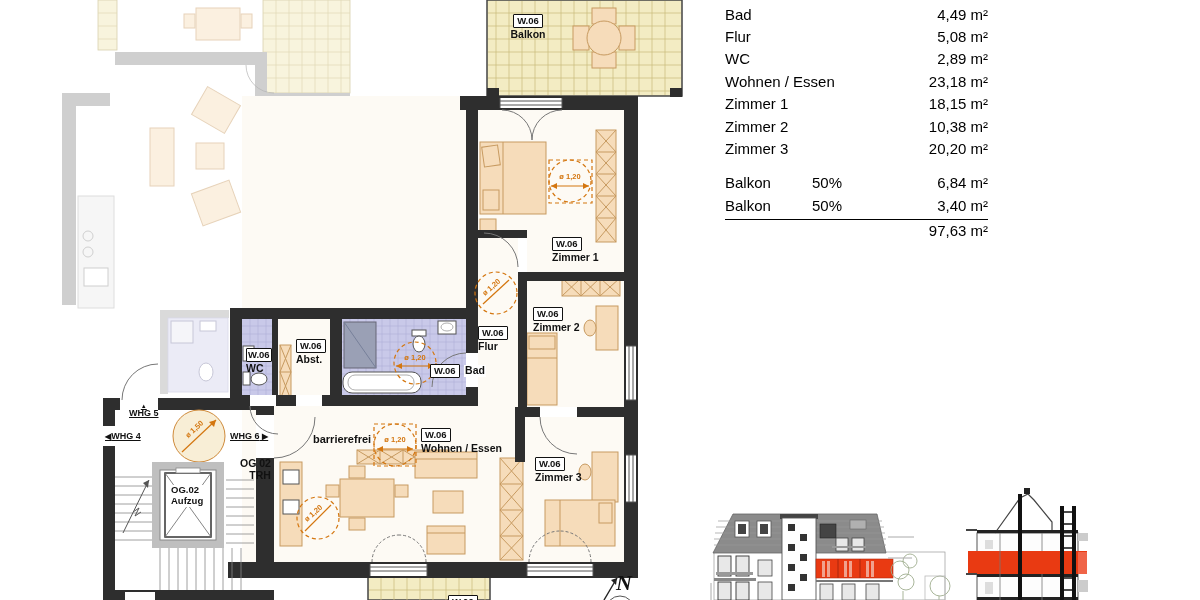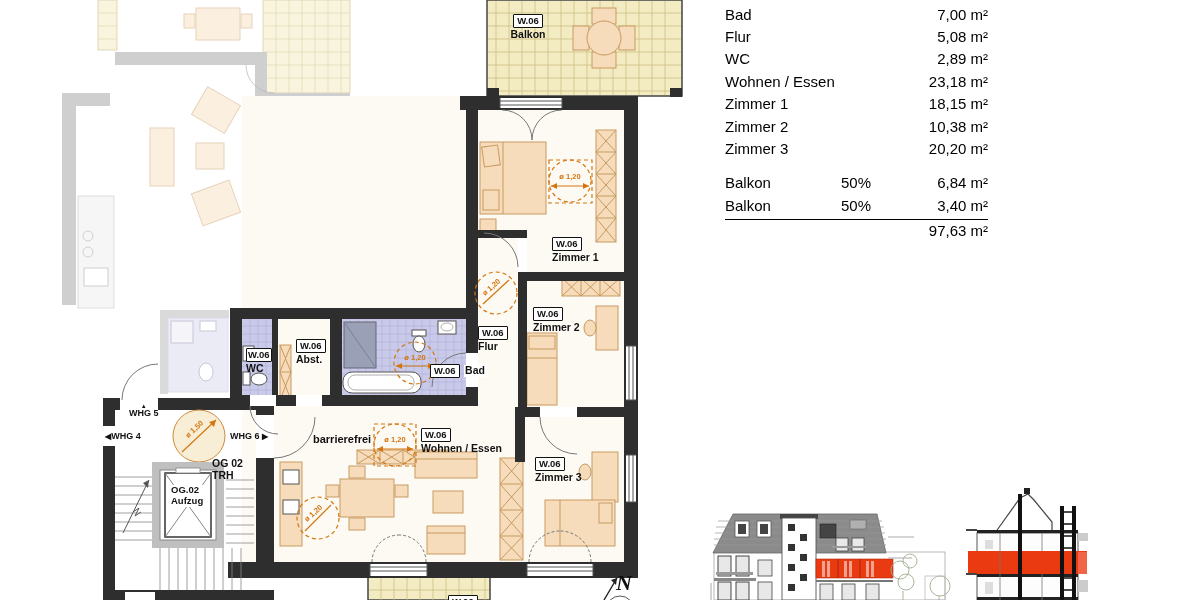--- a/index.html
+++ b/index.html
@@ -6,29 +6,29 @@
   .screen{position:relative;width:1200px;height:600px;background:#ffffff;overflow:hidden;
           font-family:"Liberation Sans",sans-serif;color:#111;}
   svg{position:absolute;left:0;top:0;}
   
   .plan-label{position:absolute;text-align:center;line-height:1.1;z-index:5;}
   .plan-label.la{text-align:left;}
   .badge{display:inline-block;border:1.4px solid #111;border-radius:1px;background:#fff;
          font-weight:bold;font-size:9.5px;padding:0 3px;color:#111;line-height:1.25;}
   .room-name{font-weight:bold;font-size:10.5px;color:#111;white-space:nowrap;margin-top:1px;}
   .bold-label{position:absolute;font-weight:bold;font-size:10px;color:#111;white-space:nowrap;z-index:5;line-height:1.15;}
-  .whg{position:absolute;font-weight:bold;font-size:9px;color:#111;white-space:nowrap;z-index:6;}
+  .whg{position:absolute;font-weight:bold;font-size:9px;color:#111;white-space:nowrap;z-index:6;text-decoration:underline;}
   .whg .tri{font-size:8px;}
   .north-letter{position:absolute;font-family:"Liberation Serif",serif;font-style:italic;font-weight:bold;
                 font-size:22px;z-index:5;}
   .white-bg{background:#fff;padding:0 1px;}
   
   .area-table{position:absolute;left:725px;top:3px;width:263px;font-size:15px;color:#000;z-index:5;}
   .arow{display:flex;height:22.4px;align-items:center;position:relative;}
-  .afactor{position:absolute;left:116px;}
+  .afactor{position:absolute;left:87px;}
   .avalue{margin-left:auto;}
   .balcony-group{margin-top:12px;}
   .total-row{display:flex;height:22px;align-items:center;border-top:1.5px solid #000;margin-top:2px;justify-content:center;}
   
   .wall{fill:#2e2e2e;}
   .fwall{fill:#a9a9a9;}
   .furn{fill:#f6dcba;stroke:#c79a60;stroke-width:1;}
   .furnline{stroke:#c79a60;stroke-width:1;fill:none;}
   .fix{fill:#ffffff;stroke:#555;stroke-width:1;}
   .door{stroke:#777;stroke-width:1;fill:none;}
@@ -431,21 +431,21 @@
 <div class="plan-label la" style="left:535px;top:453px;">
   <span class="badge">W.06</span>
   <div class="room-name">Zimmer 3</div>
 </div>
 <div class="plan-label" style="left:448px;top:591px;">
   <span class="badge">W.06</span>
 </div>
 
 <div class="bold-label" style="left:313px;top:433px;font-size:11px;">barrierefrei</div>
 
-<div class="bold-label" style="left:212px;top:457px;font-size:10.5px;">
+<div class="bold-label" style="left:240px;top:457px;font-size:10.5px;text-align:right;">
   <div>OG 02</div>
   <div>TRH</div>
 </div>
 <div class="bold-label white-bg" style="left:170px;top:485px;font-size:9.5px;text-align:left;">
   <div>OG.02</div>
   <div>Aufzug</div>
 </div>
 
 <div class="whg" style="left:129px;top:404px;text-align:center;">
   <div class="tri" style="font-size:6px;line-height:4px;">▲</div>
@@ -456,21 +456,21 @@
 </div>
 <div class="whg" style="left:230px;top:431px;">
   <span>WHG 6</span> <span class="tri">▶</span>
 </div>
 
 <div class="north-letter" style="left:616px;top:570px;">N</div>
 
 <div class="area-table">
   <div class="arow">
     <span>Bad</span>
-    <span class="avalue">7,00 m²</span>
+    <span class="avalue">4,49 m²</span>
   </div>
   <div class="arow">
     <span>Flur</span>
     <span class="avalue">5,08 m²</span>
   </div>
   <div class="arow">
     <span>WC</span>
     <span class="avalue">2,89 m²</span>
   </div>
   <div class="arow">

